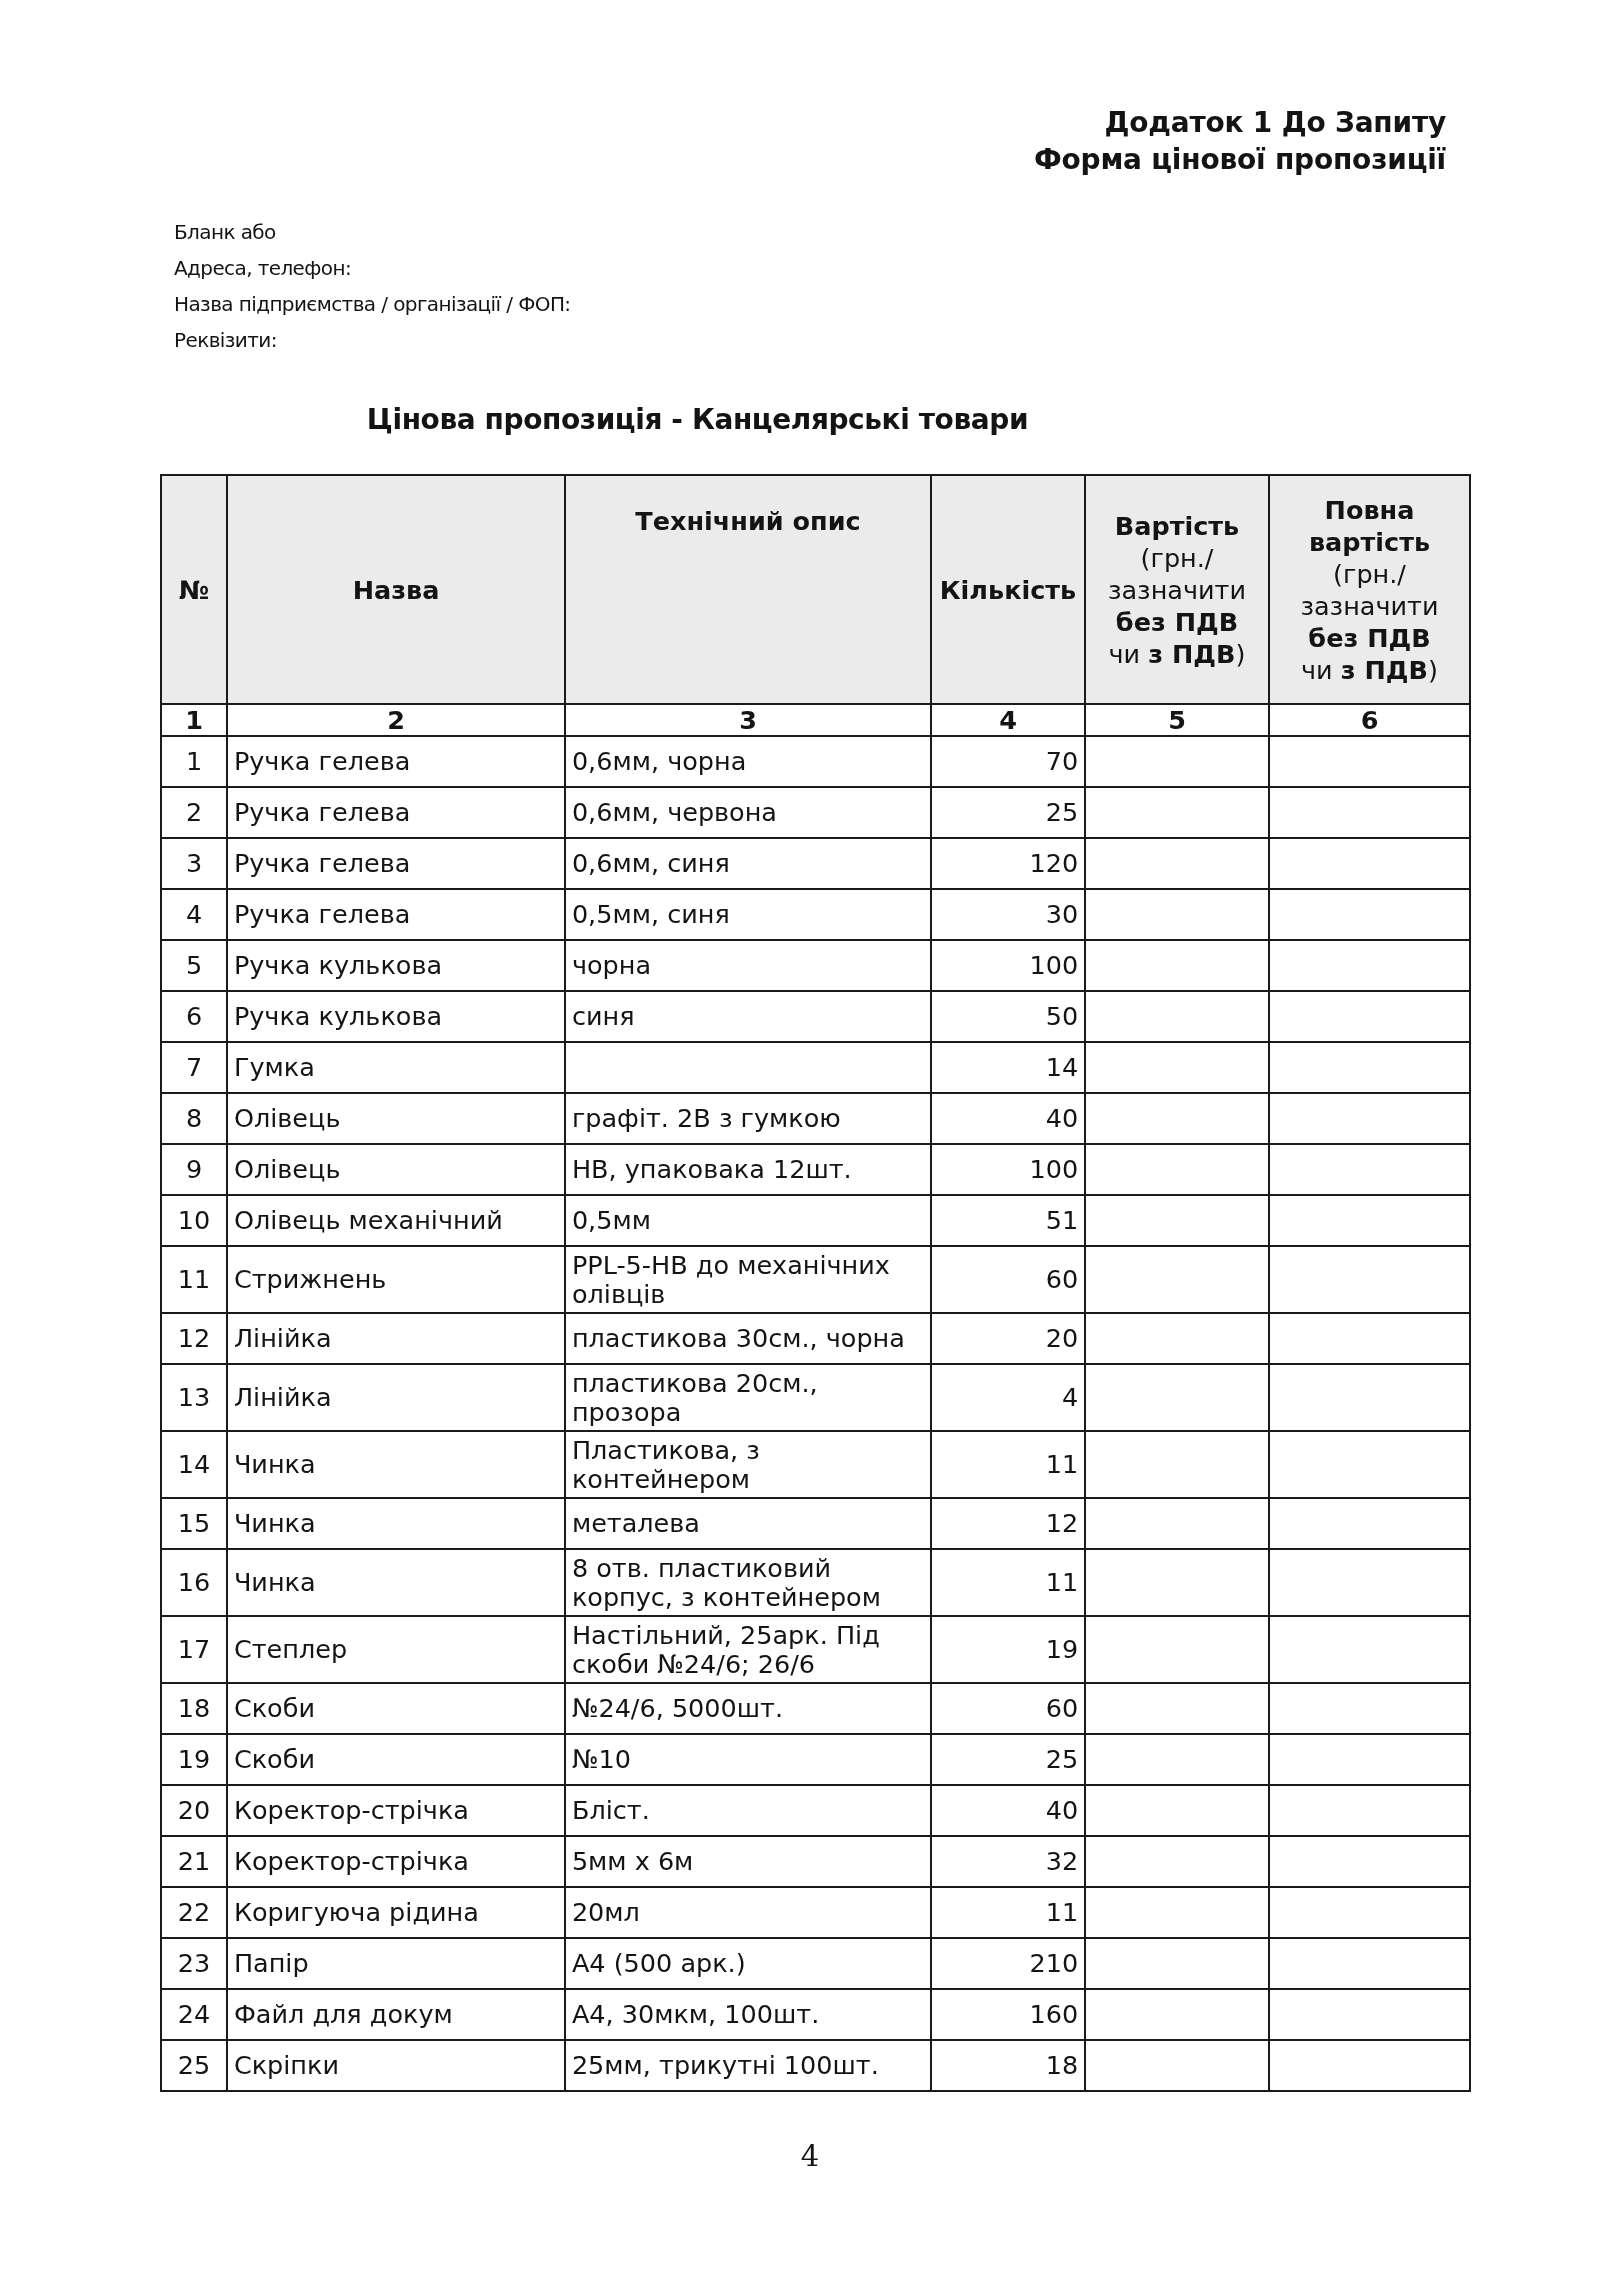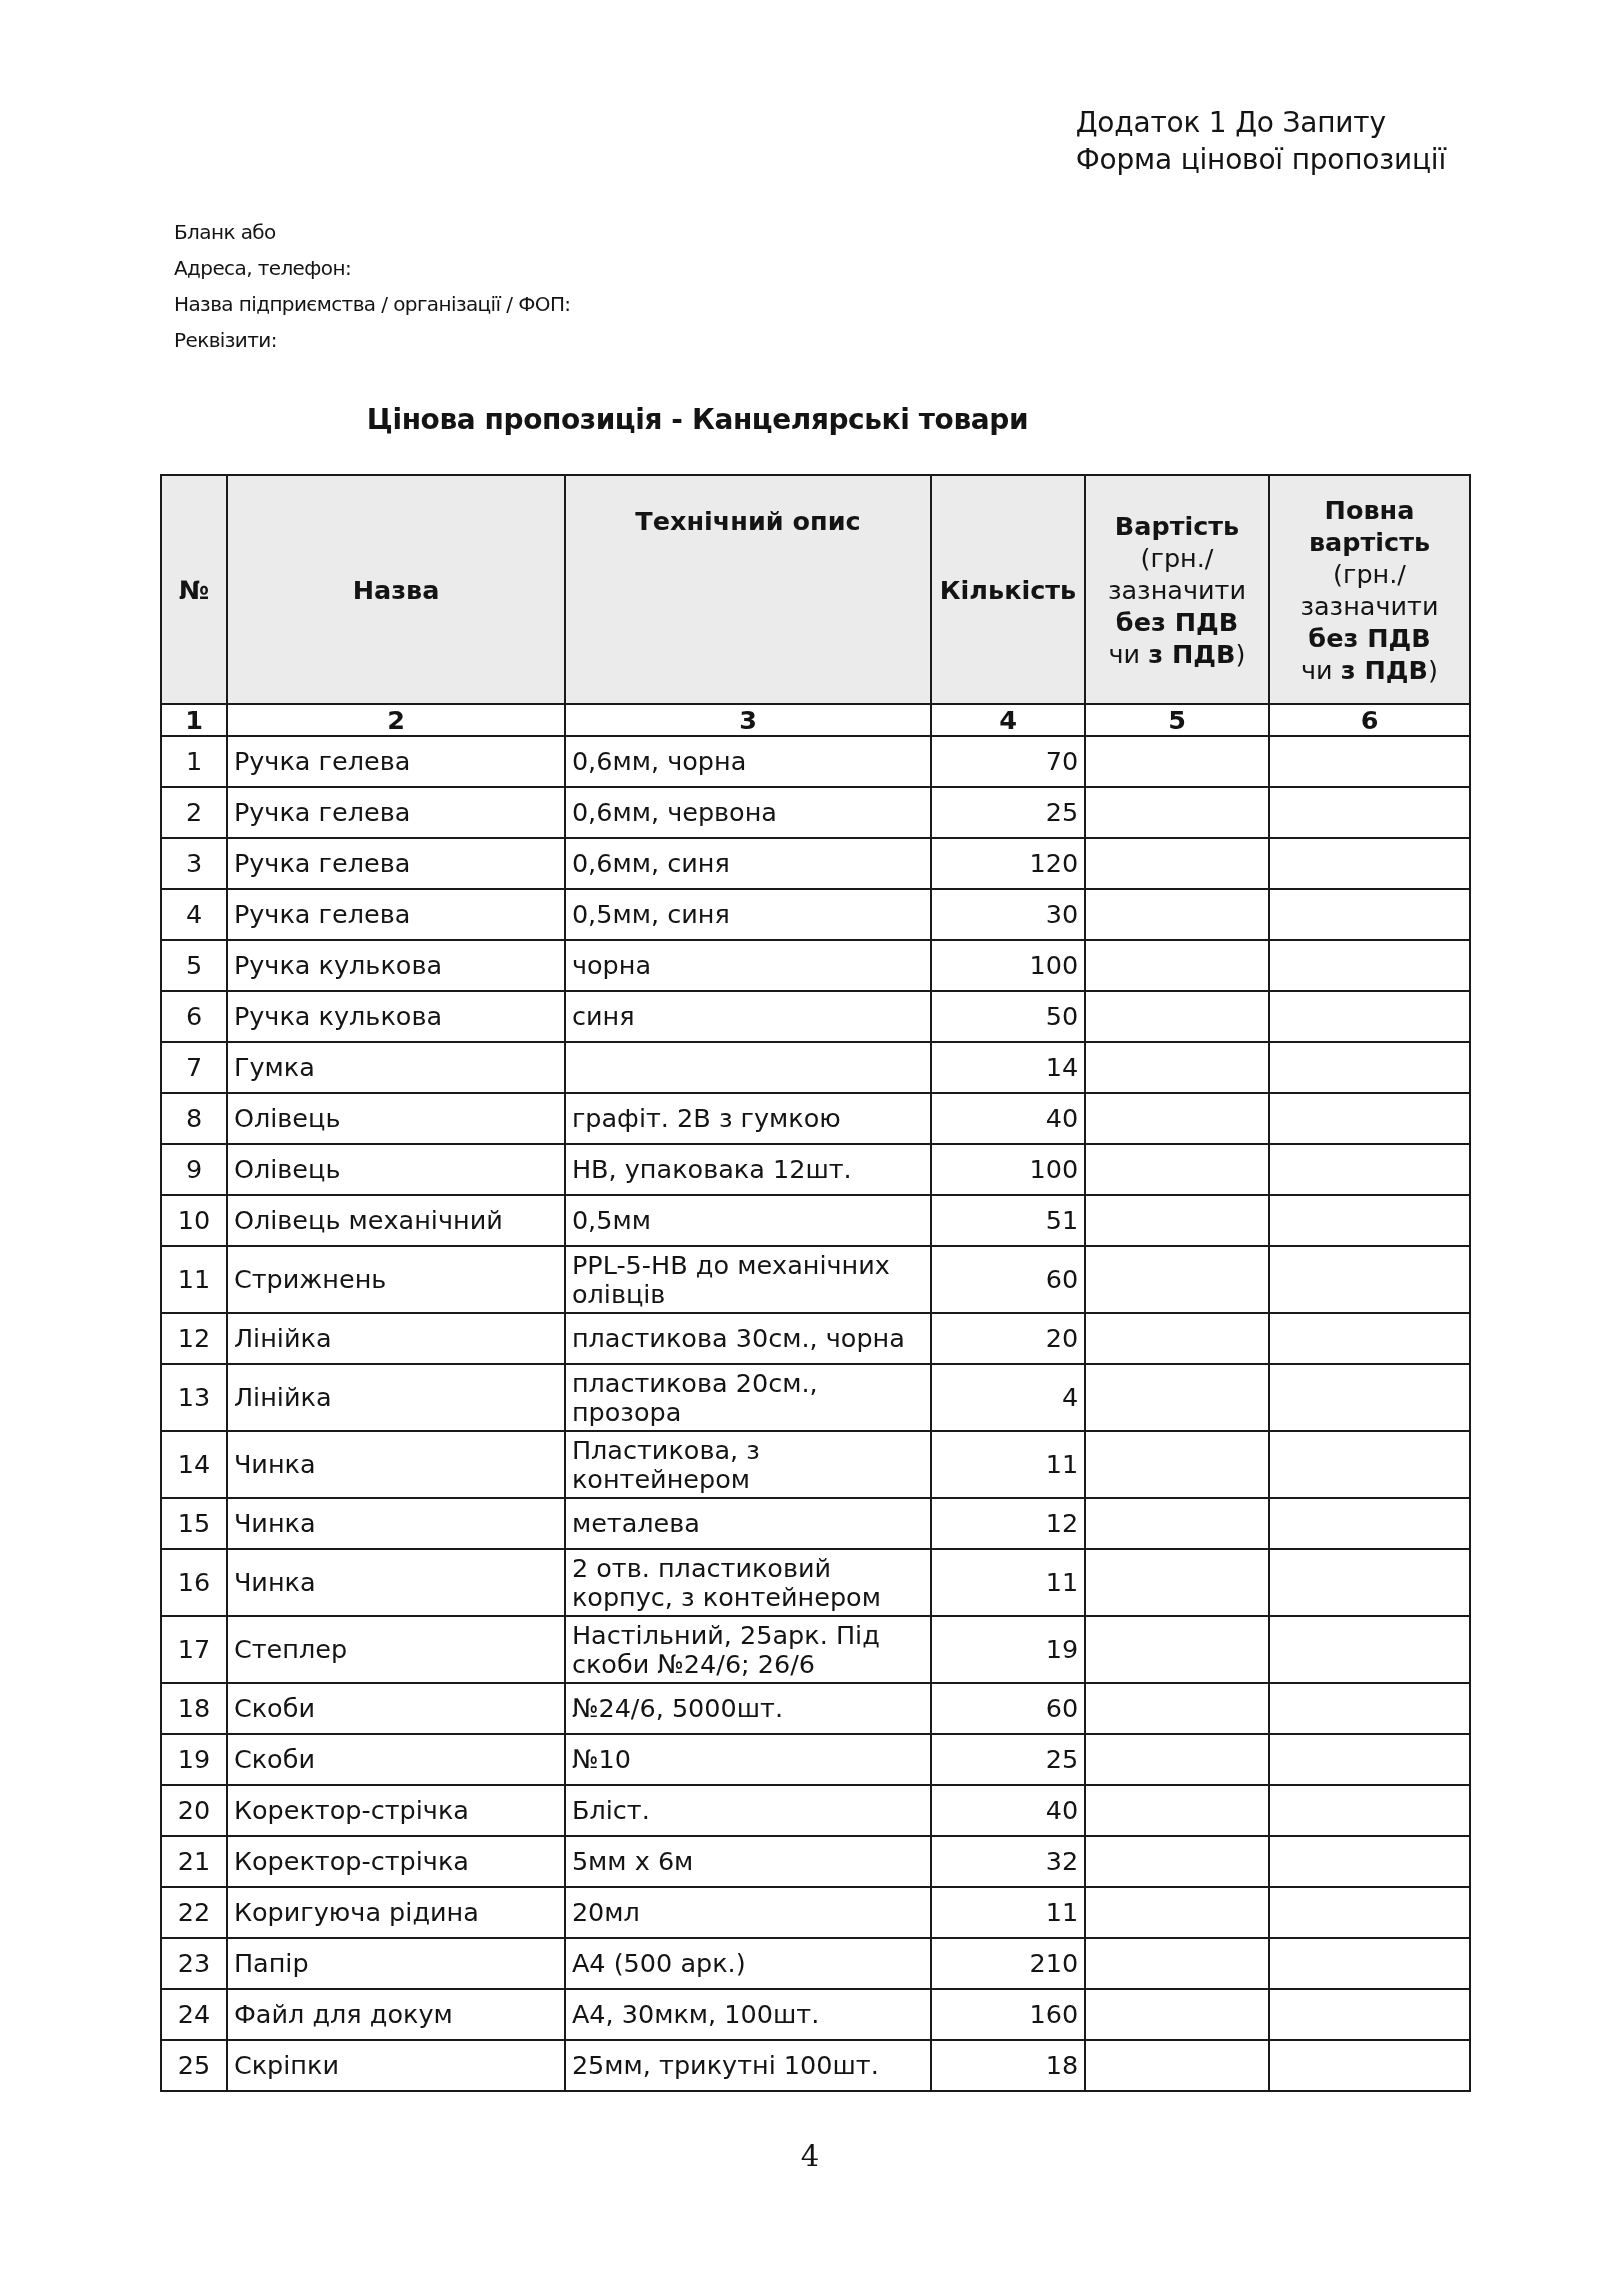--- a/index.html
+++ b/index.html
@@ -7,21 +7,21 @@
     width: 1620px; height: 2292px;
     background: #ffffff;
     font-family: "DejaVu Sans", "Liberation Sans", sans-serif;
     color: #141414;
     position: relative;
     overflow: hidden;
   }
   .page { position: absolute; inset: 0; }
   .annex {
     position: absolute; right: 174px; top: 104px;
-    text-align: left; font-weight: normal; font-size: 28px; line-height: 37px;
+    text-align: right; font-weight: bold; font-size: 28px; line-height: 37px;
     letter-spacing: -0.2px;
   }
   .requisites {
     position: absolute; left: 174px; top: 214px;
     font-size: 20px; line-height: 36px;
     font-family: "DejaVu Sans", sans-serif;
     letter-spacing: -0.6px;
   }
   .title {
     position: absolute; left: 0; width: 1395px; top: 403px;
@@ -242,21 +242,21 @@
           <td class="num">15</td>
           <td class="name">Чинка</td>
           <td class="desc">металева</td>
           <td class="qty">12</td>
           <td class="price"></td>
           <td class="total"></td>
         </tr>
         <tr class="tall">
           <td class="num">16</td>
           <td class="name">Чинка</td>
-          <td class="desc">2 отв. пластиковий корпус, з контейнером</td>
+          <td class="desc">8 отв. пластиковий корпус, з контейнером</td>
           <td class="qty">11</td>
           <td class="price"></td>
           <td class="total"></td>
         </tr>
         <tr class="tall">
           <td class="num">17</td>
           <td class="name">Степлер</td>
           <td class="desc">Настільний, 25арк. Під скоби №24/6; 26/6</td>
           <td class="qty">19</td>
           <td class="price"></td>

